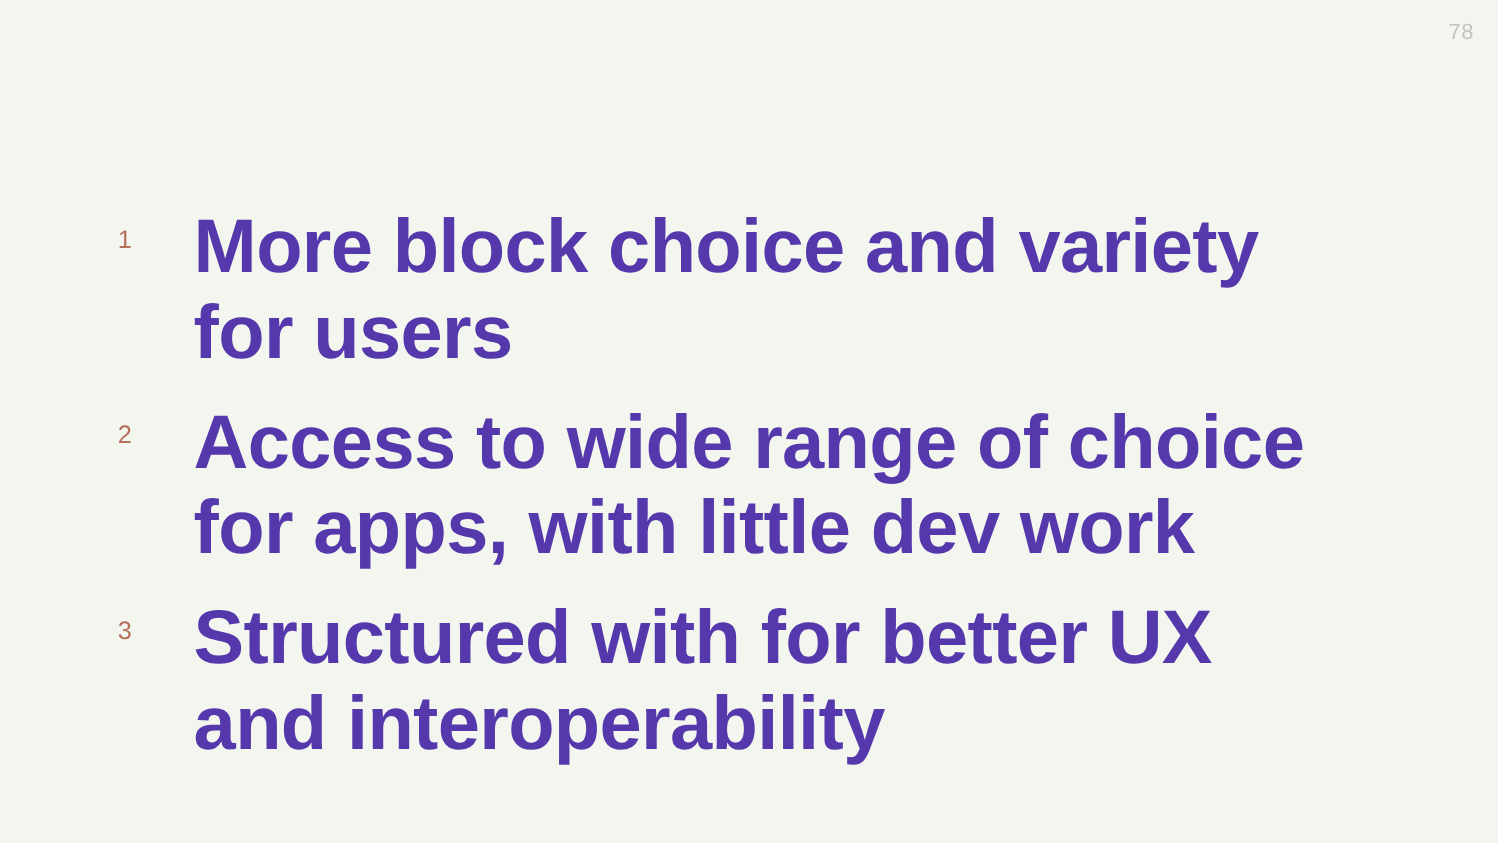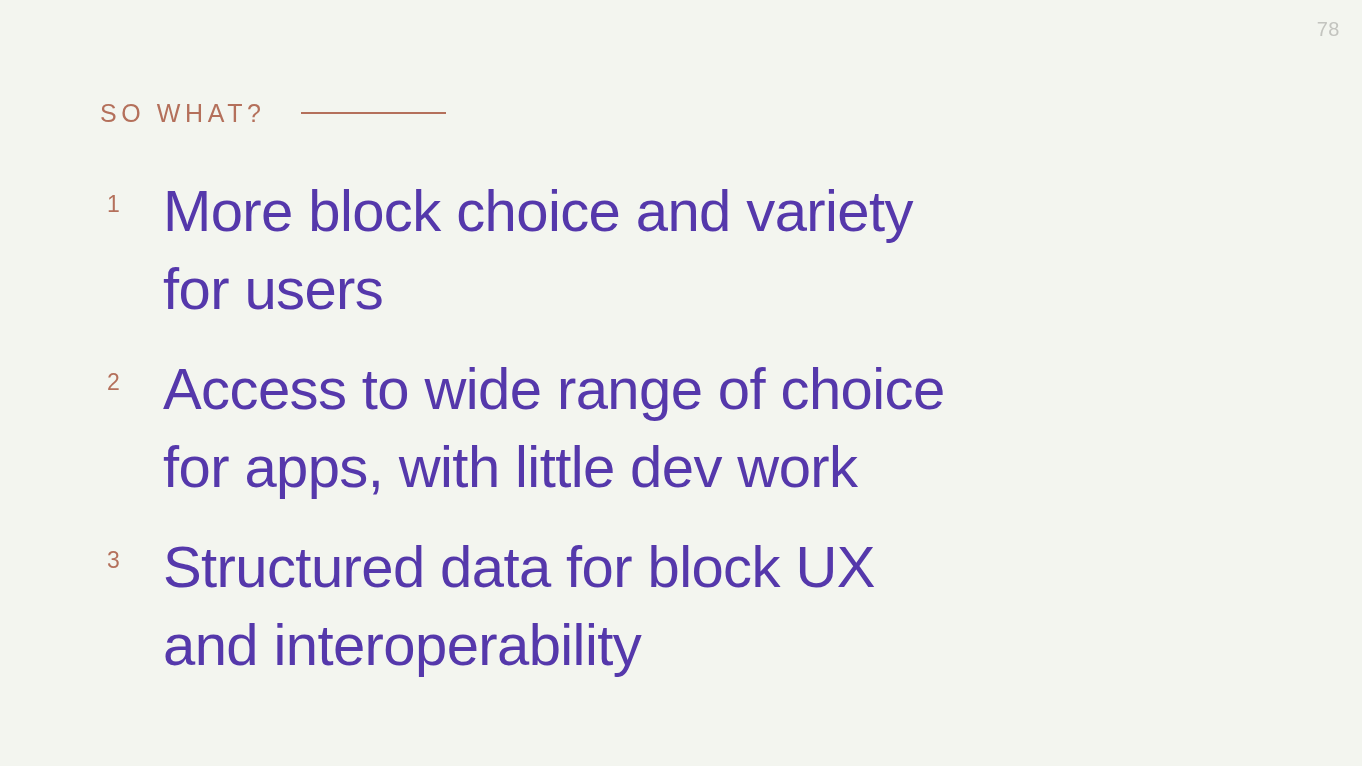--- a/index.html
+++ b/index.html
@@ -76,55 +76,51 @@
   .point-number {
     position: absolute;
     left: 7px;
     top: 21px;
     font-size: 23px;
     color: #b4705b;
     font-weight: 400;
     line-height: 1;
   }
   .point-text {
-    font-size: 58px;
+    font-size: 69px;
     line-height: 78px;
     color: #5538ab;
-    font-weight: 400;
+    font-weight: 700;
     letter-spacing: -0.6px;
     white-space: pre-line;
-    margin: 0;
+    margin: 13px;
   }
 </style>
 </head>
 <body>
 
 <div class="slide">
 
   <div class="page-number">78</div>
 
-  <div class="eyebrow-row">
-    <span class="eyebrow-label">SO WHAT?</span>
-    <span class="eyebrow-rule"></span>
-  </div>
 
   <div class="points">
 
     <div class="point">
       <span class="point-number">1</span>
       <p class="point-text">More block choice and variety
 for users</p>
     </div>
 
     <div class="point">
       <span class="point-number">2</span>
       <p class="point-text">Access to wide range of choice
 for apps, with little dev work</p>
     </div>
 
     <div class="point">
       <span class="point-number">3</span>
-      <p class="point-text">Structured data for block UX
+      <p class="point-text">Structured with for better UX
 and interoperability</p>
     </div>
 
   </div>
 </div>
 
 </body></html>

